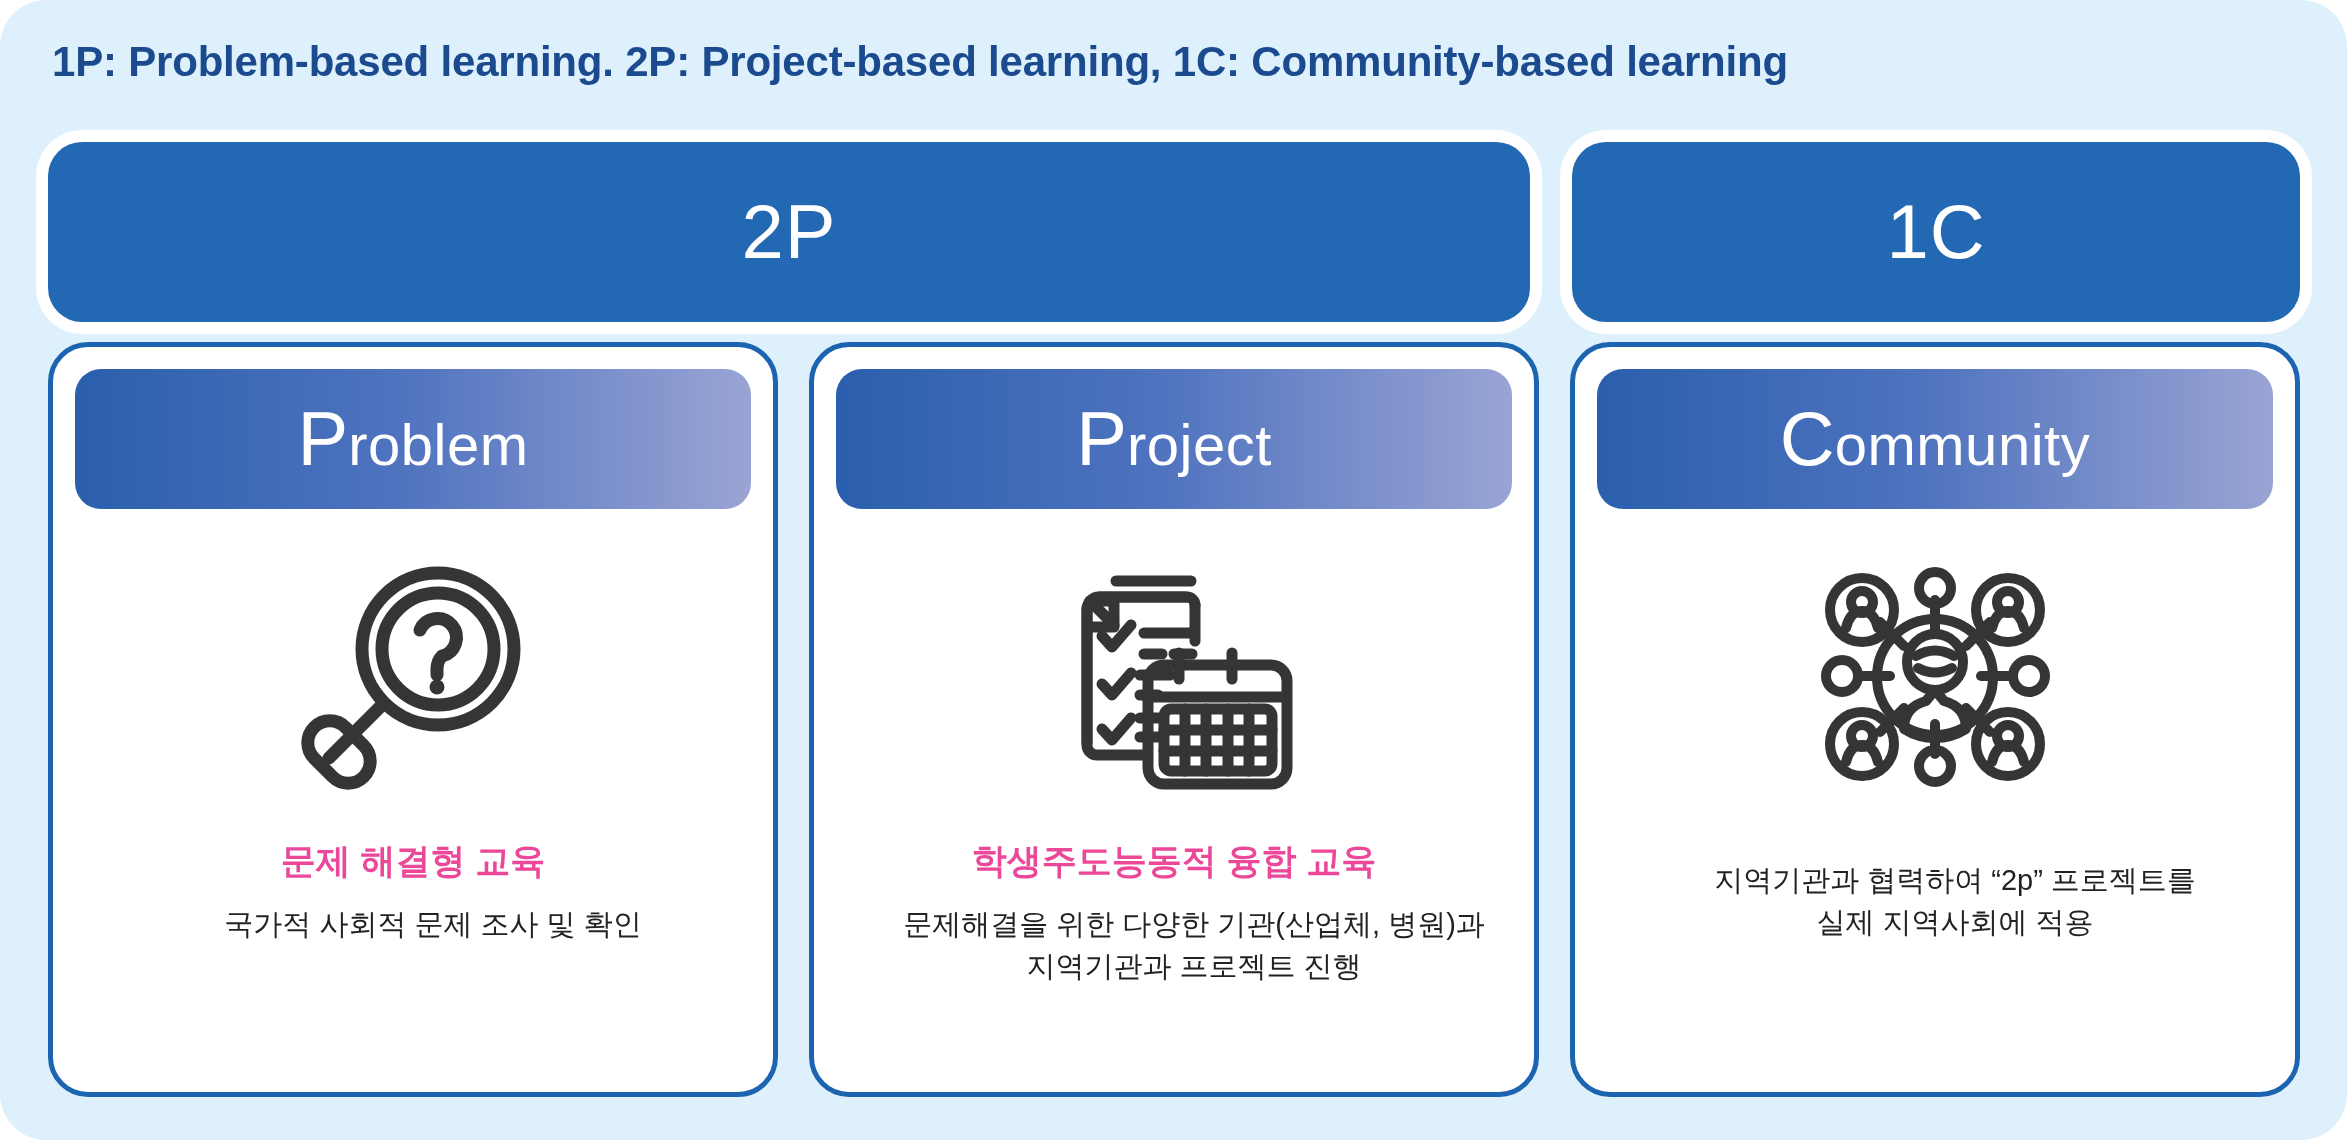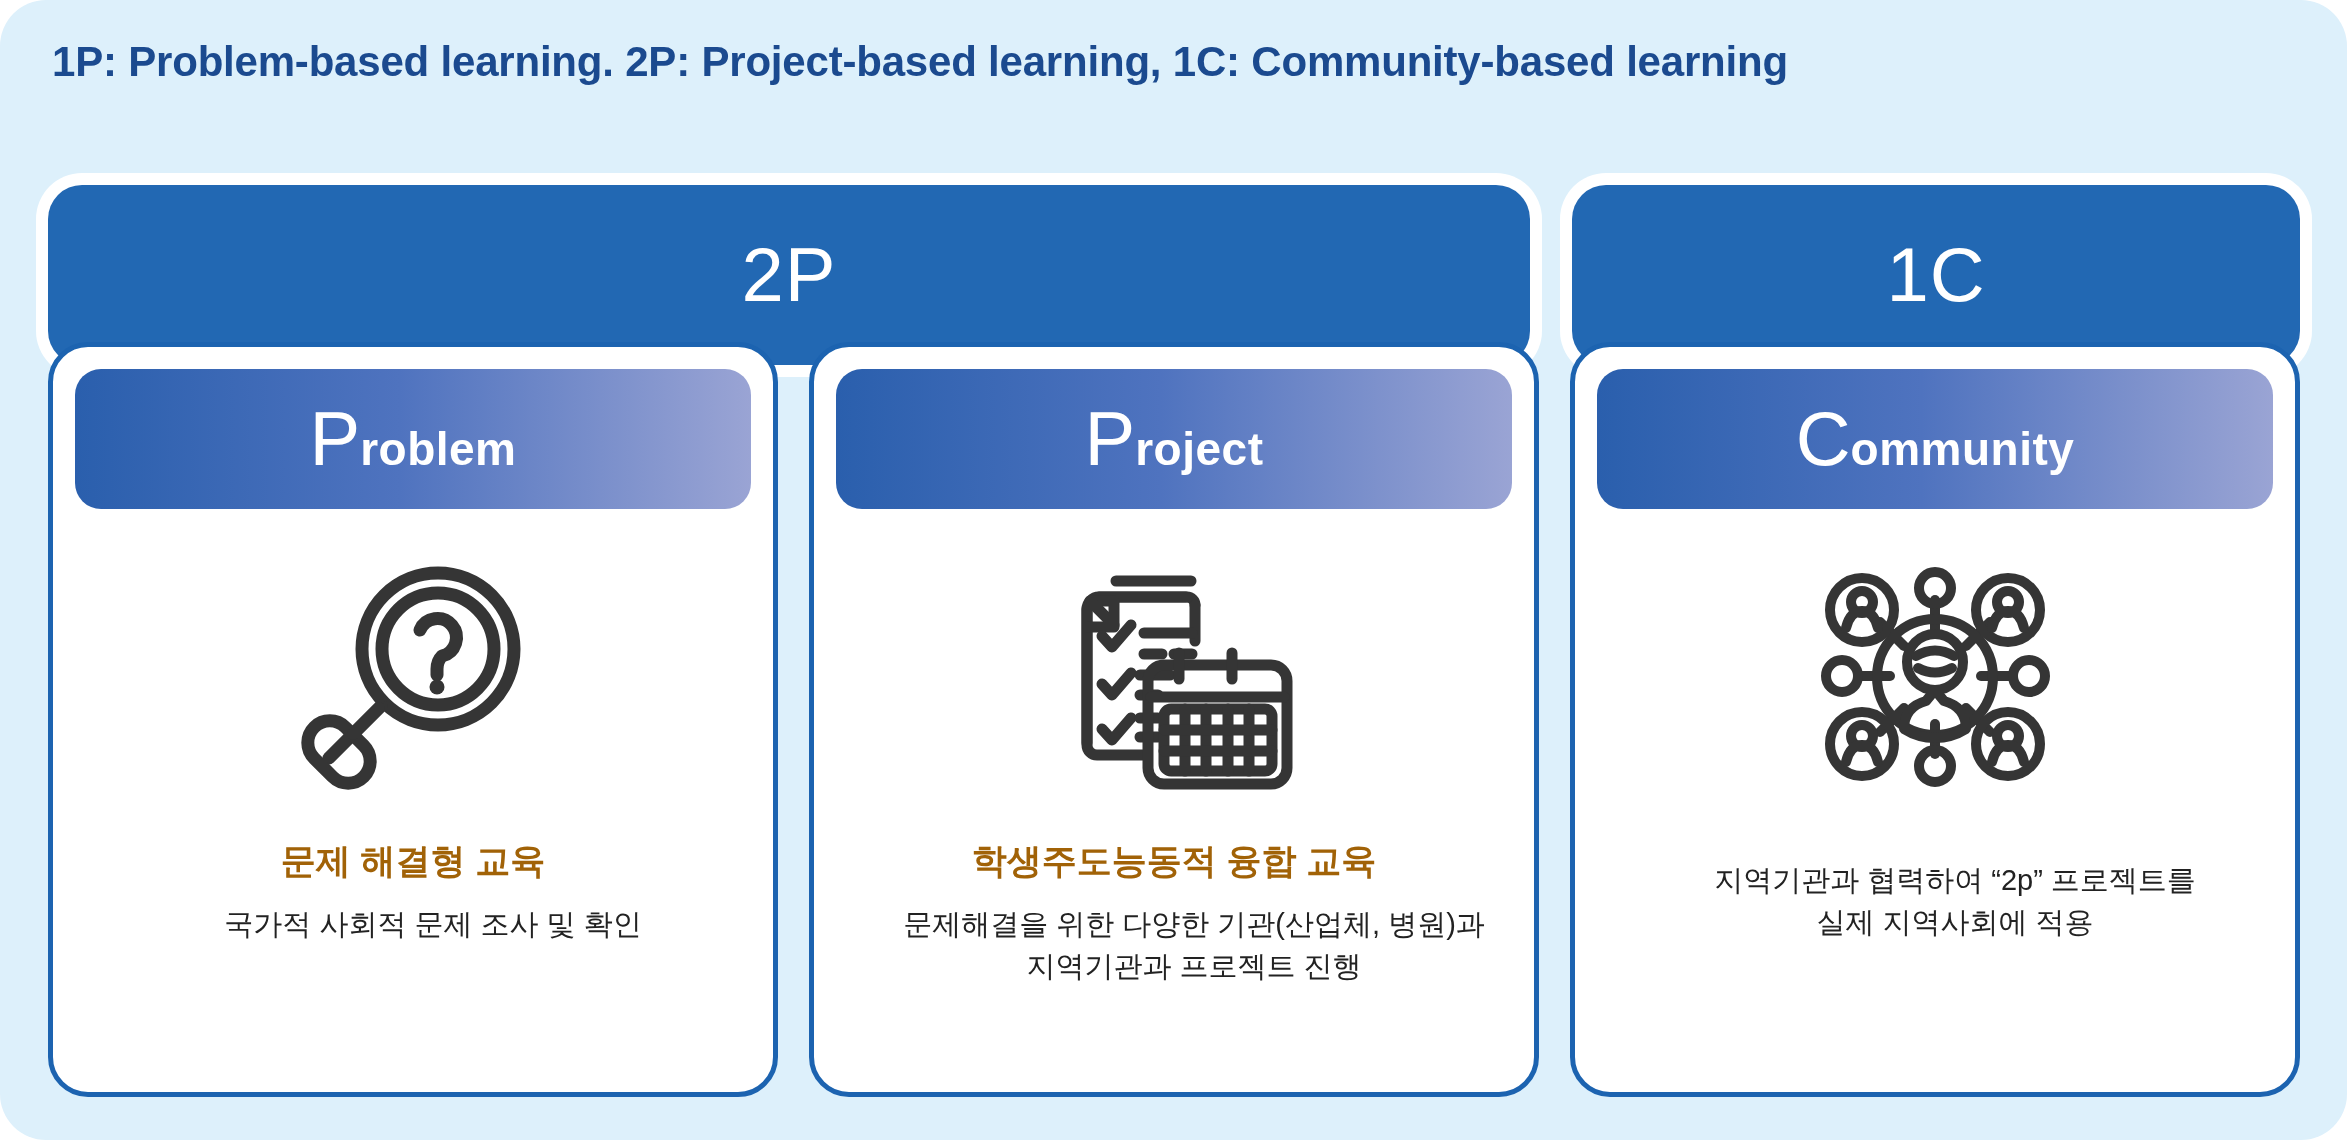--- a/index.html
+++ b/index.html
@@ -45,21 +45,20 @@
     white-space: nowrap;
   }
 
   
   .banner-row {
     position: absolute;
     left: 48px;
     top: 142px;
     width: 1884px;
     height: 180px;
-    margin-top: 43px;
   }
   .banner {
     position: absolute;
     top: 0;
     height: 180px;
     background: #2268b3;
     border-radius: 34px;
     box-shadow: 0 0 0 12px #ffffff;
     display: flex;
     align-items: center;
@@ -110,21 +109,21 @@
     flex: none;
   }
   .card-head-text {
     color: #ffffff;
     line-height: 1;
     white-space: nowrap;
     display: inline-flex;
     align-items: baseline;
   }
   .head-cap { font-size: 76px; font-weight: 400; }
-  .head-rest { font-size: 46px; font-weight: 700; letter-spacing: 0.5px; }
+  .head-rest { font-size: 58px; font-weight: 400; letter-spacing: 0.5px; }
 
   .card-icon {
     flex: none;
     margin-top: 52px;
     height: 230px;
     display: flex;
     align-items: center;
     justify-content: center;
   }
   .card-icon svg { display: block; }
@@ -136,21 +135,21 @@
     flex-direction: column;
     align-items: center;
     justify-content: flex-start;
     padding-top: 48px;
     box-sizing: border-box;
   }
 
   .card-title {
     font-size: 35px;
     font-weight: bold;
-    color: #a16207;
+    color: #ec4899;
     text-align: center;
     line-height: 1.25;
   }
   .card-desc {
     margin-top: 20px;
     font-size: 29px;
     font-weight: 400;
     color: #222222;
     text-align: center;
     line-height: 1.45;

